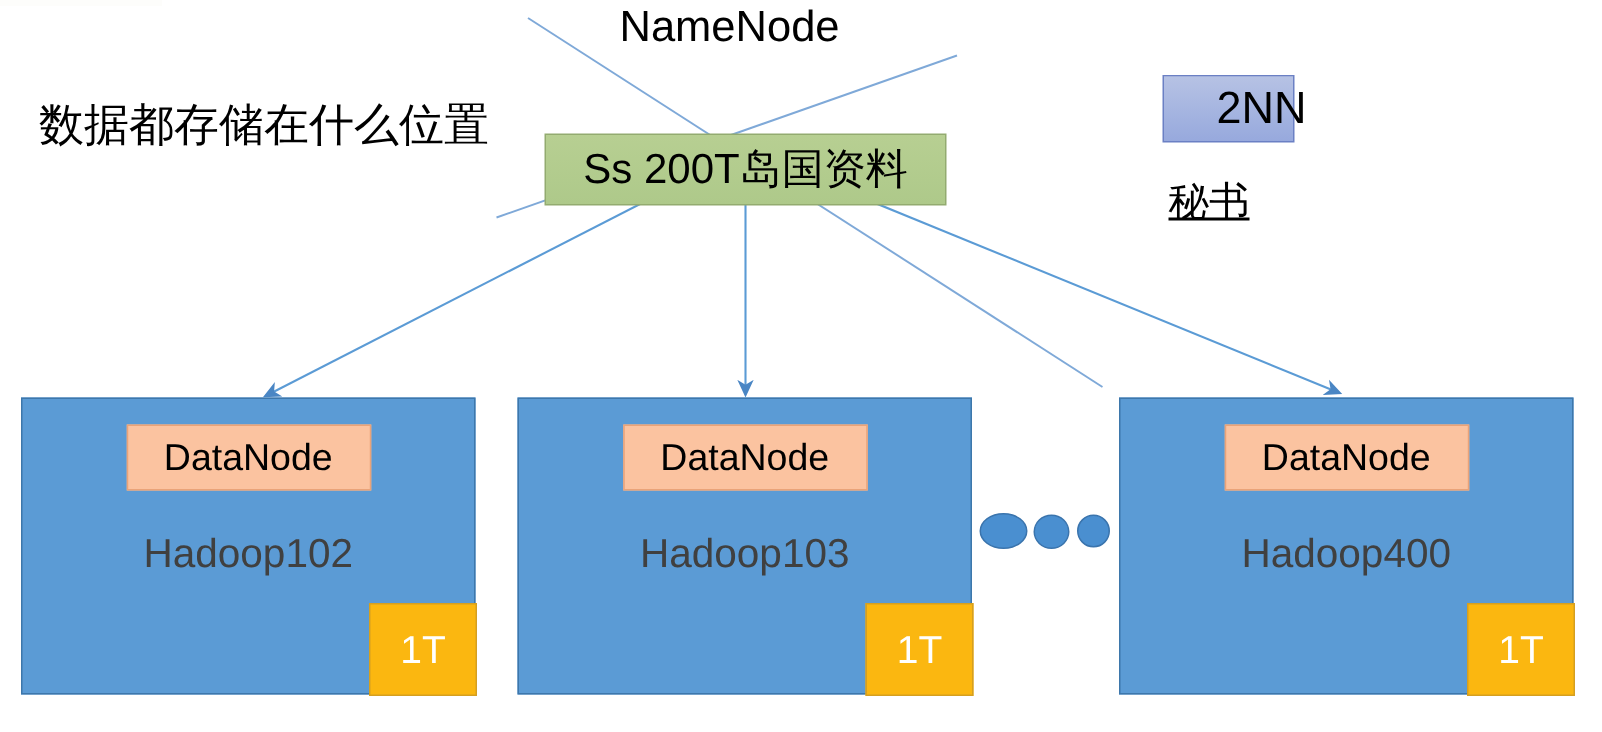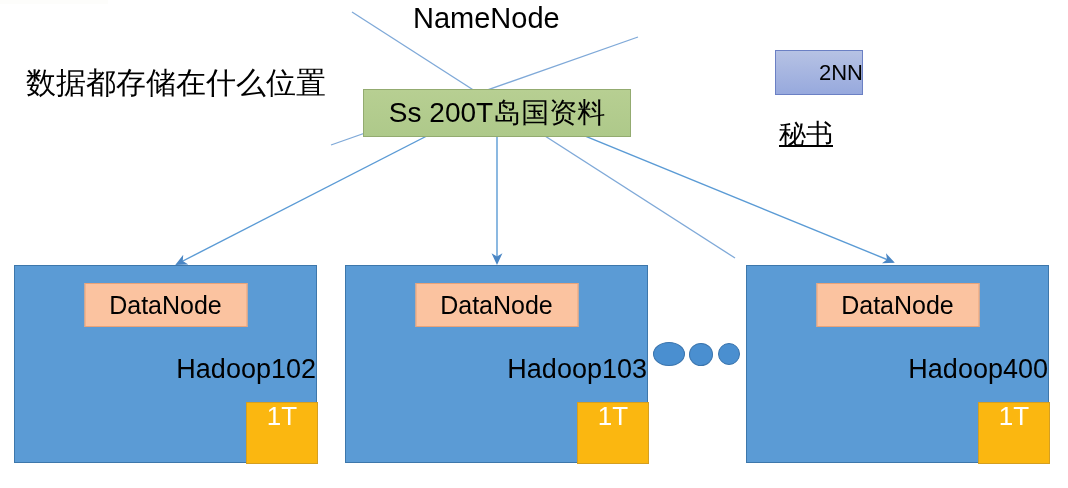--- a/index.html
+++ b/index.html
@@ -75,21 +75,21 @@
     left: 775px; top: 50px;
     width: 88px; height: 45px;
     background: linear-gradient(180deg, #b6c2e4 0%, #97a9dd 100%);
     border: 1px solid #6b80c4;
     box-sizing: border-box;
     display: flex;
     align-items: center;
     justify-content: center;
   }
   #twonn-box .box-text {
-    font-size: 22px;
+    font-size: 30px;
     color: #000000;
     line-height: 1;
     margin-left: 44px;
   }
 
   
   .host {
     position: absolute;
     top: 265px;
     width: 303px;
@@ -120,36 +120,37 @@
     font-size: 25px;
     color: #000000;
     line-height: 1;
   }
 
   .host-name {
     position: absolute;
     top: 90px;
     left: 0;
     width: 100%;
-    text-align: right;
-    color: #000000;
+    text-align: center;
+    color: #404040;
     font-size: 27px;
     line-height: 1;
   }
 
   .capacity-chip {
     position: absolute;
     right: -2px;
     bottom: -2px;
     width: 72px;
     height: 62px;
     background: #fbb710;
     border: 1px solid #d59f20;
     box-sizing: border-box;
     display: flex;
+    align-items: center;
     justify-content: center;
   }
   .capacity-chip .chip-text {
     color: #ffffff;
     font-size: 26px;
     line-height: 1;
   }
 
   
   #ellipsis {

